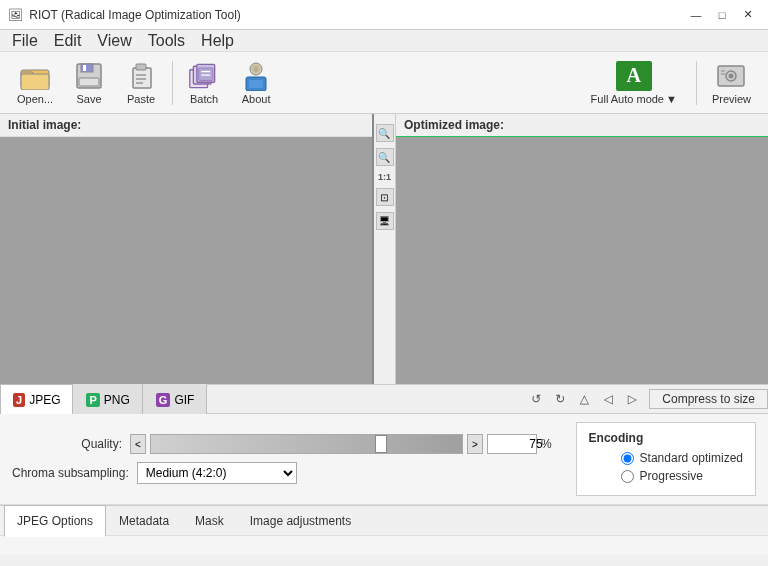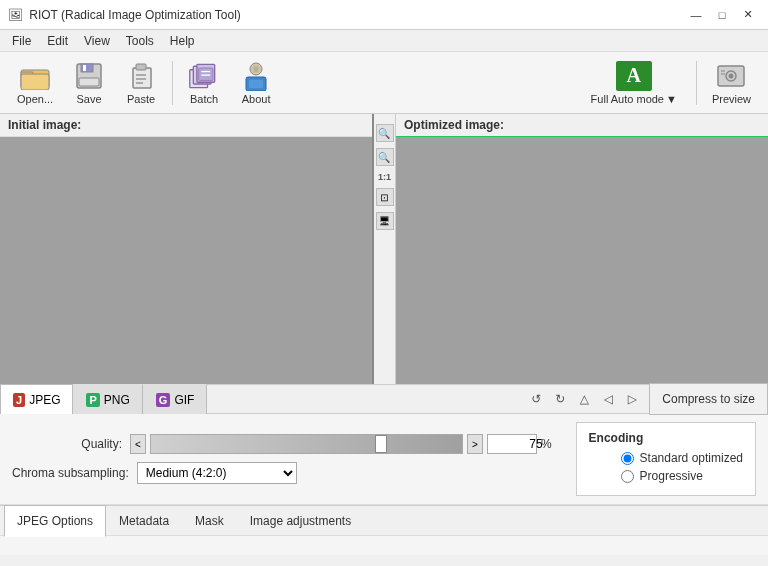--- a/index.html
+++ b/index.html
@@ -7,21 +7,21 @@
     
     
     #title-bar { background: #fff; border-bottom: 1px solid #ccc; display: flex; align-items: center; justify-content: space-between; padding: 4px 8px; height: 30px; }
     #title-bar-left { display: flex; align-items: center; gap: 6px; }
     #title-bar-left span { font-size: 12px; color: #333; }
     #title-bar-controls { display: flex; gap: 2px; }
     #title-bar-controls button { background: none; border: 1px solid transparent; width: 24px; height: 20px; cursor: pointer; font-size: 11px; color: #333; display: flex; align-items: center; justify-content: center; }
     
     
     #menu-bar { background: #f0f0f0; display: flex; align-items: center; height: 22px; padding: 0 4px; border-bottom: 1px solid #ddd; }
-    #menu-bar span { padding: 2px 8px; cursor: pointer; font-size: 12px; color: #333; }
+    #menu-bar span { padding: 2px 8px; cursor: pointer; font-size: 16px; color: #333; }
     
     
     #toolbar { background: #f5f5f5; border-bottom: 1px solid #ccc; display: flex; align-items: center; padding: 4px 8px; height: 62px; gap: 2px; }
     .toolbar-btn { display: flex; flex-direction: column; align-items: center; justify-content: center; background: none; border: 1px solid transparent; padding: 4px 8px; cursor: pointer; min-width: 50px; height: 54px; font-size: 11px; color: #333; gap: 2px; }
     .toolbar-icon { width: 32px; height: 32px; display: flex; align-items: center; justify-content: center; font-size: 20px; }
     .toolbar-sep { width: 1px; height: 44px; background: #ccc; margin: 0 4px; }
     .toolbar-spacer { flex: 1; }
     
     
     #full-auto-btn { display: flex; flex-direction: column; align-items: center; justify-content: center; background: none; border: 1px solid transparent; padding: 4px 12px; cursor: pointer; height: 54px; font-size: 11px; color: #333; gap: 2px; }
@@ -48,21 +48,21 @@
     #format-tabs-bar { display: flex; align-items: center; background: #f0f0f0; border-top: 1px solid #ccc; border-bottom: 1px solid #ccc; height: 30px; }
     .format-tab { display: flex; align-items: center; gap: 4px; padding: 4px 12px; cursor: pointer; border: 1px solid transparent; border-bottom: none; font-size: 12px; background: #e0e0e0; border-right: 1px solid #bbb; height: 30px; }
     .format-tab.active { background: #fff; border-color: #bbb; border-bottom-color: #fff; z-index: 1; }
     .tab-icon { font-size: 11px; font-weight: bold; padding: 1px 3px; border-radius: 2px; color: white; }
     .jpeg-icon { background: #c0392b; }
     .png-icon { background: #27ae60; }
     .gif-icon { background: #8e44ad; }
     .format-tabs-spacer { flex: 1; }
     #undo-redo-area { display: flex; align-items: center; gap: 2px; padding: 0 6px; }
     .undo-redo-btn { background: none; border: 1px solid transparent; width: 22px; height: 22px; cursor: pointer; font-size: 12px; display: flex; align-items: center; justify-content: center; color: #555; }
-    #compress-to-size-btn { background: #f0f0f0; border: 1px solid #bbb; padding: 3px 12px; cursor: pointer; font-size: 12px; color: #333; height: 32px; display: flex; align-items: center; }
+    #compress-to-size-btn { background: #f0f0f0; border: 1px solid #bbb; padding: 3px 12px; cursor: pointer; font-size: 12px; color: #333; height: 20px; display: flex; align-items: center; }
     
     
     #options-area { background: #f5f5f5; padding: 8px 12px; border-bottom: 1px solid #ddd; display: flex; gap: 24px; align-items: center; min-height: 80px; }
     
     #left-options { flex: 1; display: flex; flex-direction: column; gap: 8px; }
     .option-row { display: flex; align-items: center; gap: 8px; }
     .option-label { font-size: 12px; color: #333; min-width: 110px; text-align: right; }
     
     
     #quality-row { display: flex; align-items: center; gap: 4px; }

